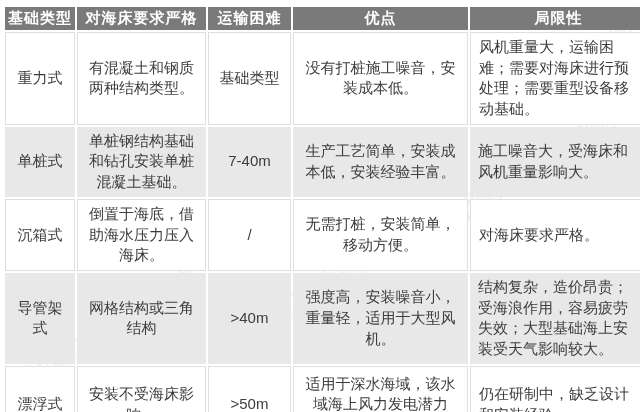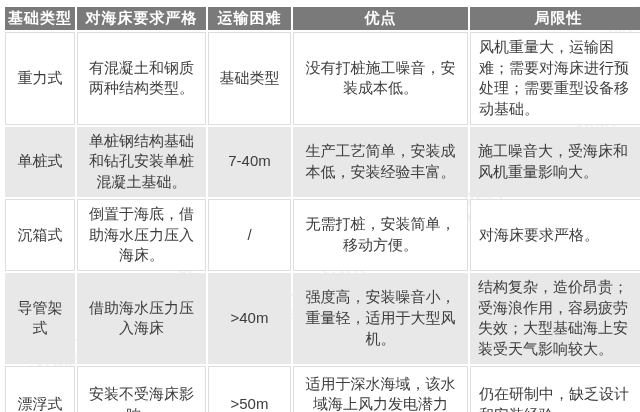--- a/index.html
+++ b/index.html
@@ -108,21 +108,21 @@
       </tr>
       <tr>
         <td>沉箱式</td>
         <td>倒置于海底，借助海水压力压入海床。</td>
         <td>/</td>
         <td>无需打桩，安装简单，移动方便。</td>
         <td class="cons">对海床要求严格。</td>
       </tr>
       <tr>
         <td>导管架式</td>
-        <td>借助海水压力压入海床</td>
+        <td>网格结构或三角结构</td>
         <td>&gt;40m</td>
         <td>强度高，安装噪音小，重量轻，适用于大型风机。</td>
         <td class="cons">结构复杂，造价昂贵；受海浪作用，容易疲劳失效；大型基础海上安装受天气影响较大。</td>
       </tr>
       <tr>
         <td>漂浮式</td>
         <td>安装不受海床影响。</td>
         <td>&gt;50m</td>
         <td>适用于深水海域，该水域海上风力发电潜力大。</td>
         <td class="cons">仍在研制中，缺乏设计和安装经验。</td>

